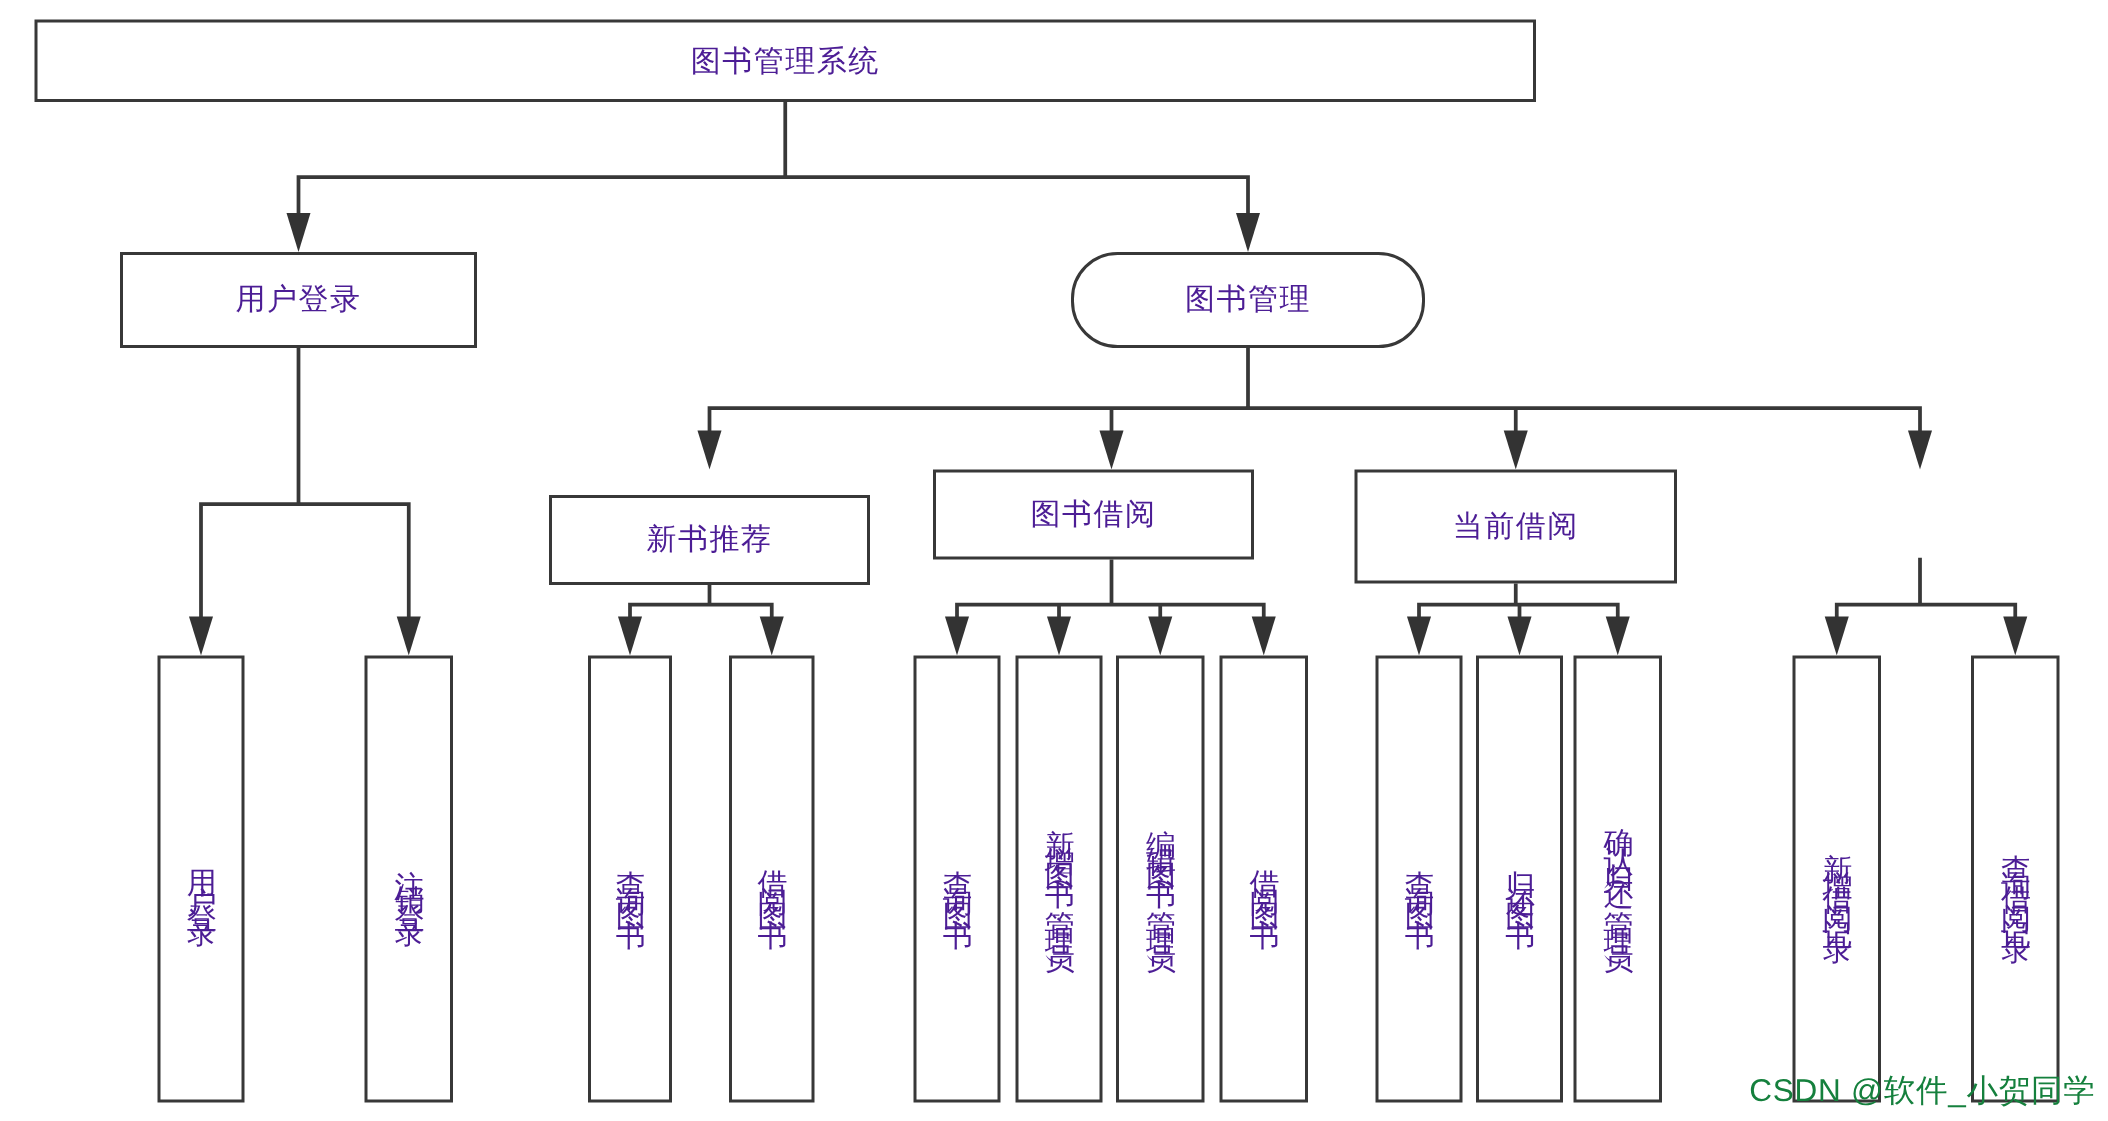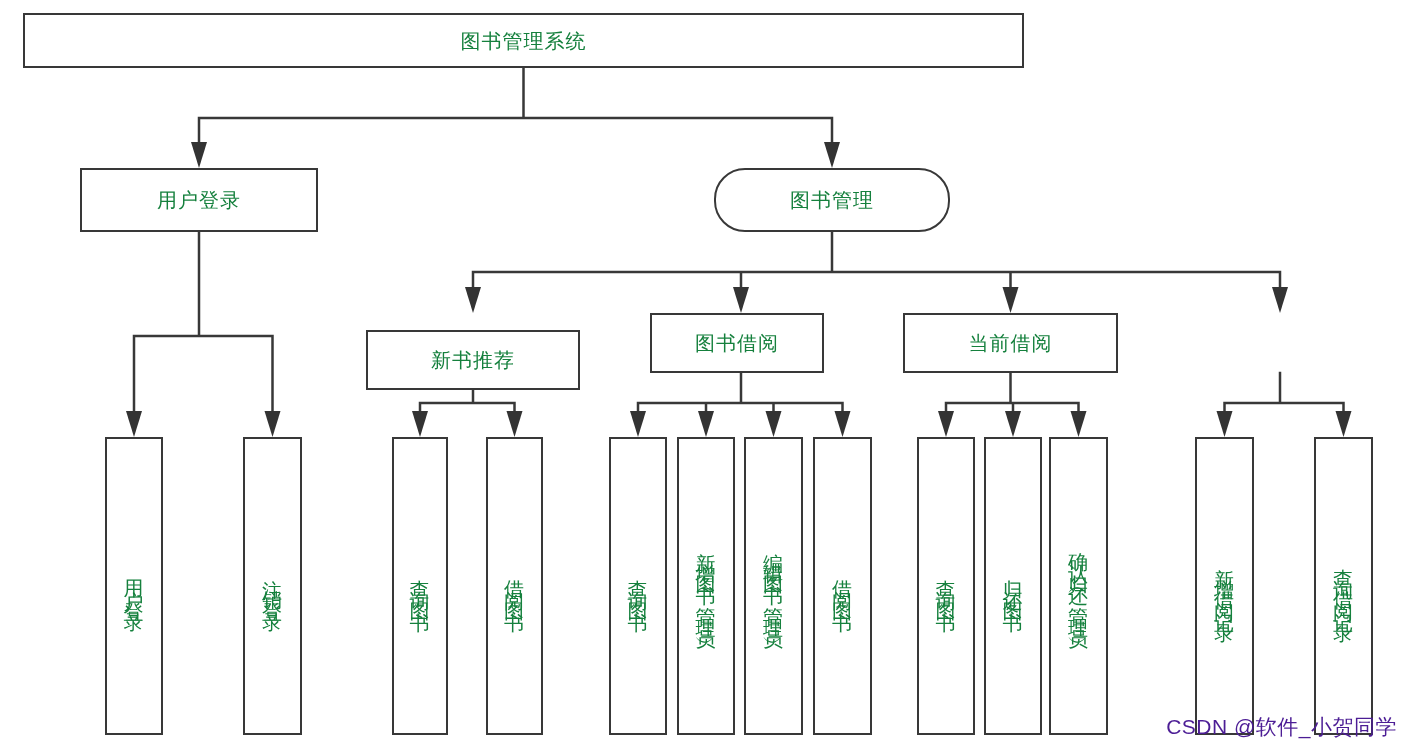--- a/index.html
+++ b/index.html
@@ -3,40 +3,40 @@
 <meta charset="utf-8">
 <style>
   html,body{margin:0;padding:0;background:#ffffff;}
   .canvas{
     position:relative;width:1405px;height:747px;background:#ffffff;
     font-family:"Liberation Sans", sans-serif;overflow:hidden;
   }
   .connectors{position:absolute;left:0;top:0;width:1405px;height:747px;}
   .node{
     position:absolute;box-sizing:border-box;background:#ffffff;
-    border:2.5px solid #383838;color:#15803d;
+    border:2.5px solid #383838;color:#4c1d95;
     display:flex;align-items:center;justify-content:center;
     font-size:20px;letter-spacing:1px;line-height:1.2;
     white-space:nowrap;z-index:2;
   }
   .vnode{
     writing-mode:vertical-rl;text-orientation:mixed;
     letter-spacing:11px;line-height:1;white-space:normal;
   }
   .watermark{
     position:absolute;right:8px;top:713px;z-index:3;
-    font-size:21px;color:#4c1d95;letter-spacing:0.5px;
+    font-size:21px;color:#15803d;letter-spacing:0.5px;
   }
   
   #root        {left:23px;  top:13px;  width:1001px;height:55px;}
   #user-login  {left:80px;  top:168px; width:238px; height:64px;}
   #book-mgmt   {left:714px; top:168px; width:236px; height:64px;border-radius:31px;}
   #new-book    {left:366px; top:330px; width:214px; height:60px;}
-  #book-borrow {left:650px; top:313px; width:174px; height:60px;}
-  #cur-borrow  {left:903px; top:313px; width:215px; height:60px;}
+  #book-borrow {left:622px; top:313px; width:214px; height:60px;}
+  #cur-borrow  {left:903px; top:313px; width:215px; height:76px;}
   #borrow-rec  {left:1173px;top:313px; width:214px; height:60px;}
   .leaf{top:437px;height:298px;}
   #l-user-login{left:105px; width:58px;}
   #l-logout    {left:243px; width:59px;}
   #l-nb-query  {left:392px; width:56px;}
   #l-nb-borrow {left:486px; width:57px;}
   #l-bb-query  {left:609px; width:58px;}
   #l-bb-add    {left:677px; width:58px;}
   #l-bb-edit   {left:744px; width:59px;}
   #l-bb-borrow {left:813px; width:59px;}

